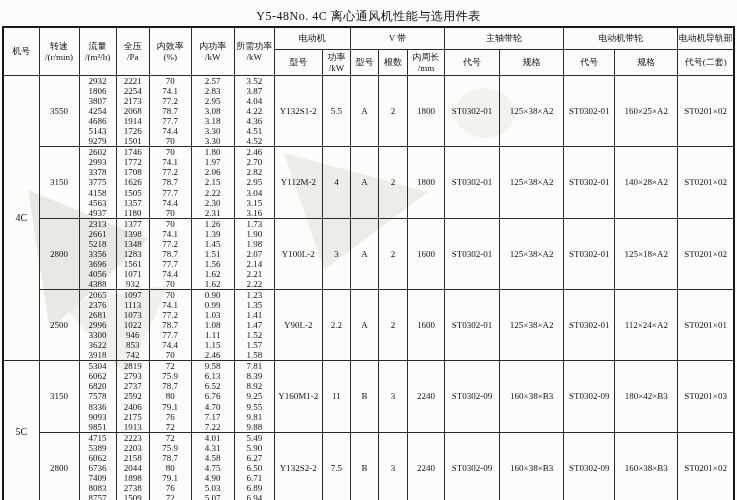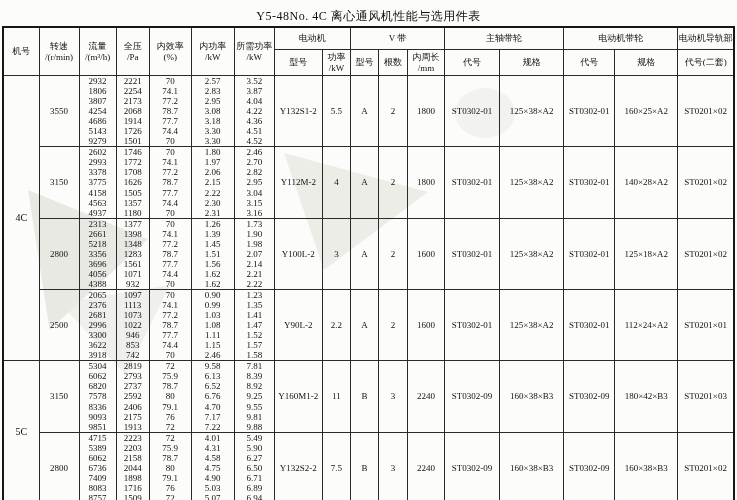--- a/index.html
+++ b/index.html
@@ -451,21 +451,21 @@
       </tr>
       <tr>
         <td>7409</td>
         <td>1898</td>
         <td>79.1</td>
         <td>4.90</td>
         <td>6.71</td>
       </tr>
       <tr>
         <td>8083</td>
-        <td>1716</td>
+        <td>2738</td>
         <td>76</td>
         <td>5.03</td>
         <td>6.89</td>
       </tr>
       <tr>
         <td>8757</td>
         <td>1509</td>
         <td>72</td>
         <td>5.07</td>
         <td>6.94</td>

